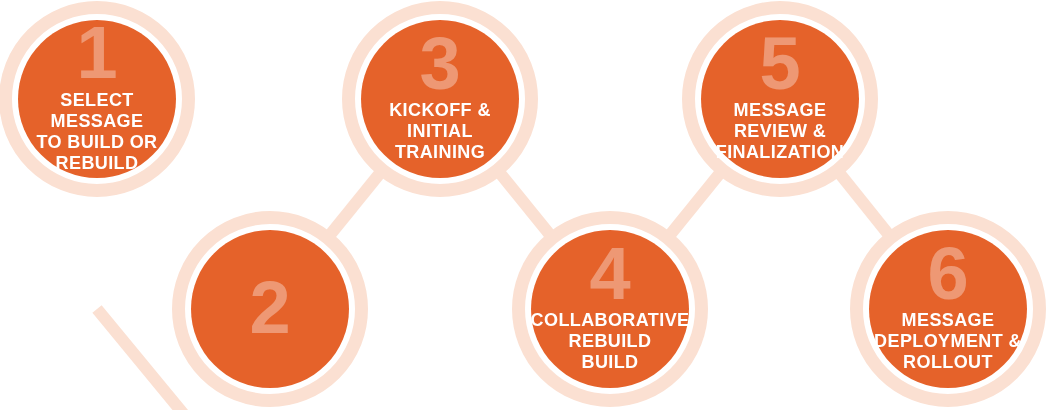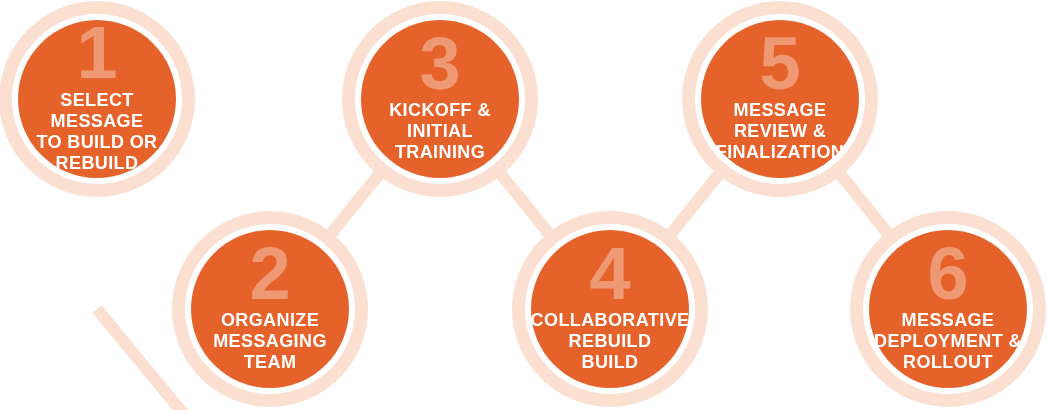--- a/index.html
+++ b/index.html
@@ -92,23 +92,20 @@
       <div class="step-number">1</div>
       <div class="step-label">SELECT MESSAGE
 TO BUILD OR
 REBUILD</div>
     </div>
   </div>
 
   <div class="node pos-2">
     <div class="disc">
       <div class="step-number">2</div>
-      <div class="step-label">ORGANIZE
-MESSAGING
-TEAM</div>
     </div>
   </div>
 
   <div class="node pos-3">
     <div class="disc">
       <div class="step-number">3</div>
       <div class="step-label">KICKOFF &amp;
 INITIAL
 TRAINING</div>
     </div>

